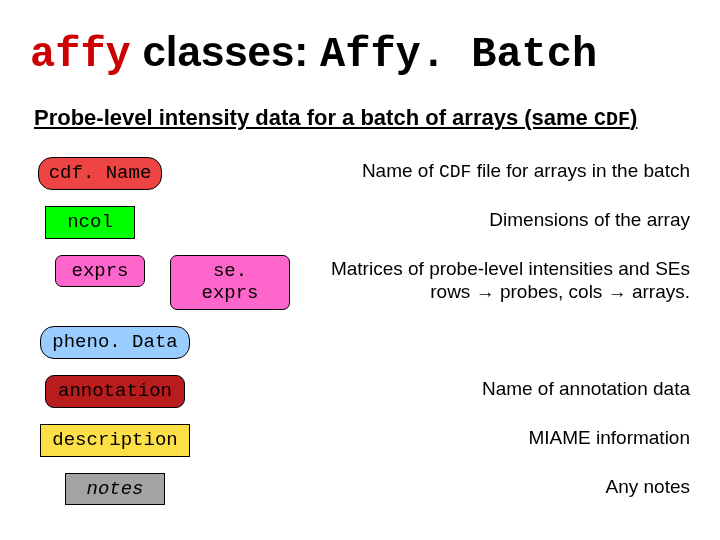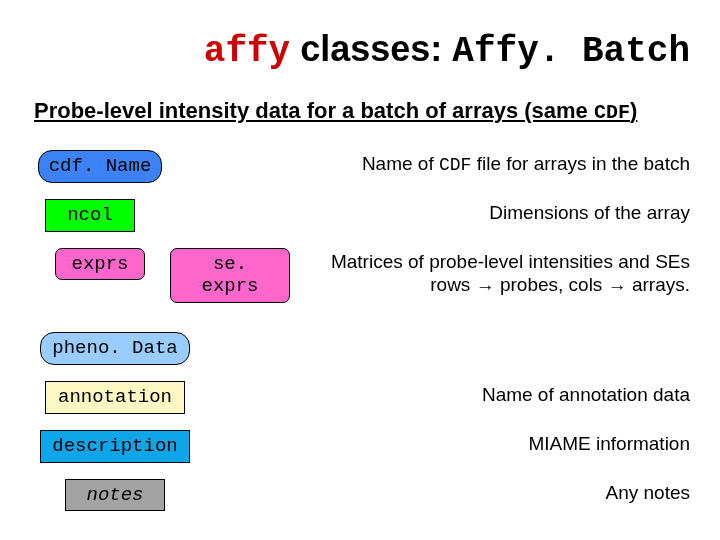--- a/index.html
+++ b/index.html
@@ -4,22 +4,22 @@
 <style>
   * { margin: 0; padding: 0; box-sizing: border-box; }
   html, body { width: 720px; height: 540px; }
   body {
     background: #ffffff;
     font-family: Arial, Helvetica, sans-serif;
     color: #000;
     padding: 20px 30px 20px 30px;
   }
   .title {
-    text-align: right;
-    font-size: 36px;
+    text-align: left;
+    font-size: 42px;
     font-weight: bold;
     margin-top: 8px;
     margin-bottom: 26px;
   }
   .title .mono-red {
     font-family: "Courier New", Courier, monospace;
     color: #cc0000;
     font-weight: bold;
   }
   .title .mono-black {
@@ -47,26 +47,26 @@
     border: 1.5px solid #000;
     padding: 4px 10px 4px 10px;
     text-align: center;
     min-width: 90px;
     border-radius: 0;
     line-height: 1.2;
   }
   .box.rounded-lr {
     border-radius: 14px;
   }
-  .box.yellow { background: #3b82f6; }
+  .box.yellow { background: #ef4444; }
   .box.green  { background: #00ff00; }
   .box.pink   { background: #ff66cc; border-radius: 7px; }
   .box.blue   { background: #99ccff; }
-  .box.white  { background: #fef9c3; }
-  .box.lgreen { background: #0ea5e9; }
+  .box.white  { background: #b91c1c; border-radius: 9px; }
+  .box.lgreen { background: #fde047; }
   .box.lyell  { background: #a3a3a3; font-style: italic; }
   .desc {
     font-size: 19px;
     line-height: 1.25;
     padding-top: 2px;
   }
   .desc .mono { font-family: "Courier New", Courier, monospace; font-size: 18px; }
   .arrow { font-family: Arial, sans-serif; }
   
   .col1 { width: 140px; display: flex; justify-content: center; }
@@ -115,21 +115,21 @@
     </div>
     <div class="colspacer"></div>
     <div class="descwrap desc">
       <div>Matrices of probe-level intensities and SEs</div>
       <div>
         <span>rows </span><span class="arrow">→</span><span> probes, cols </span><span class="arrow">→</span><span> arrays.</span>
       </div>
     </div>
   </div>
 
-  <div class="row" style="margin-top:13px;">
+  <div class="row" style="margin-top:0;">
     <div style="width:170px; display:flex; justify-content:center;">
       <div class="box blue rounded-lr" style="min-width:150px;">pheno. Data</div>
     </div>
     <div style="width:40px;"></div>
   </div>
 
   <div class="row">
     <div style="width:170px; display:flex; justify-content:center;">
       <div class="box white" style="min-width:140px;">annotation</div>
     </div>

